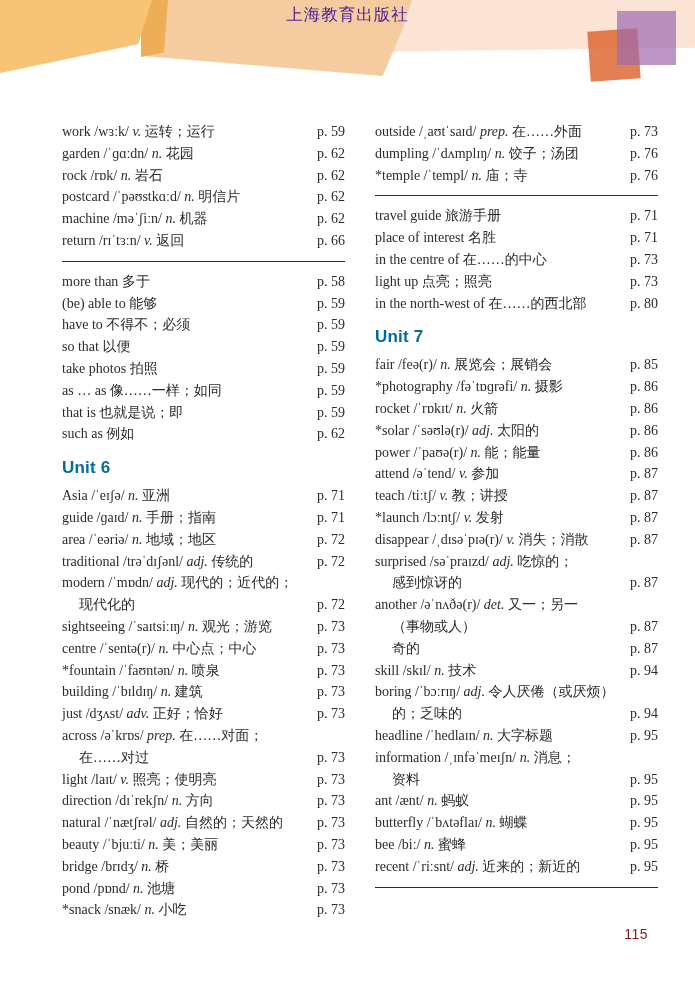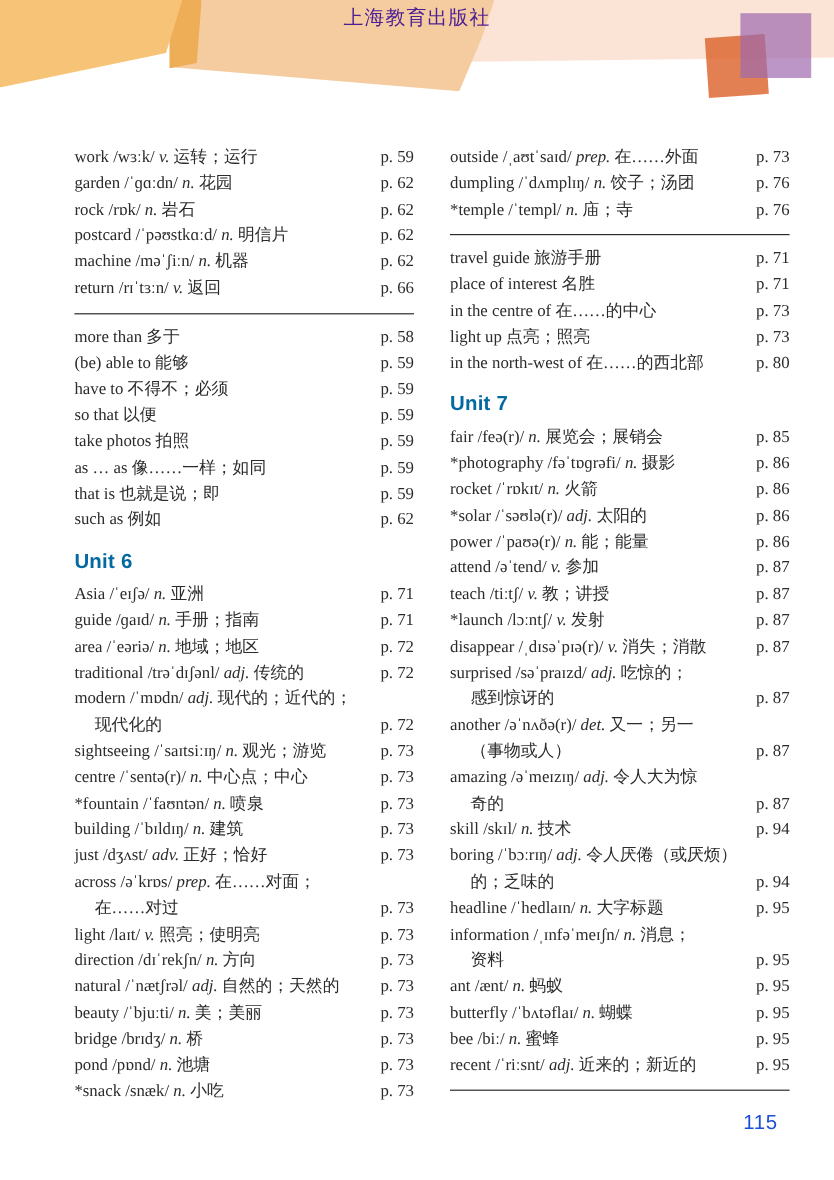--- a/index.html
+++ b/index.html
@@ -45,21 +45,21 @@
   .rule { border-top:1.4px solid #2b2b2b; margin:9px 0 9px; }
   .unit {
     font-family:"Liberation Sans","DejaVu Sans",sans-serif;
     font-weight:bold; font-size:17px; color:#0369a1;
     margin:12px 0 6px; line-height:22px; letter-spacing:0.2px;
   }
   
   .pageno {
     position:absolute; right:47px; top:926px;
     font-family:"Liberation Sans","DejaVu Sans",sans-serif;
-    font-size:17px; color:#1d4ed8; letter-spacing:0.5px;
+    font-size:14px; color:#7f1d1d; letter-spacing:0.5px;
   }
 </style>
 </head>
 <body>
 
 <div class="page">
 
   <div class="deco deco-pale"></div>
   <div class="deco deco-peach"></div>
   <div class="deco deco-strip"></div>
@@ -279,21 +279,20 @@
           <div class="eline"><span class="en">surprised</span> <span class="ipa">/səˈpraɪzd/</span> <span class="pos">adj.</span> <span class="zh">吃惊的；</span></div>
           <div class="eline cont">感到惊讶的</div>
           <div class="epage">p. 87</div>
         </div>
         <div class="entry">
           <div class="eline"><span class="en">another</span> <span class="ipa">/əˈnʌðə(r)/</span> <span class="pos">det.</span> <span class="zh">又一；另一</span></div>
           <div class="eline cont">（事物或人）</div>
           <div class="epage">p. 87</div>
         </div>
         <div class="entry">
-          <div class="eline"><span class="en">amazing</span> <span class="ipa">/əˈmeɪzɪŋ/</span> <span class="pos">adj.</span> <span class="zh">令人大为惊</span></div>
           <div class="eline cont">奇的</div>
           <div class="epage">p. 87</div>
         </div>
         <div class="entry">
           <div class="eline"><span class="en">skill</span> <span class="ipa">/skɪl/</span> <span class="pos">n.</span> <span class="zh">技术</span></div>
           <div class="epage">p. 94</div>
         </div>
         <div class="entry">
           <div class="eline"><span class="en">boring</span> <span class="ipa">/ˈbɔːrɪŋ/</span> <span class="pos">adj.</span> <span class="zh">令人厌倦（或厌烦）</span></div>
           <div class="eline cont">的；乏味的</div>

